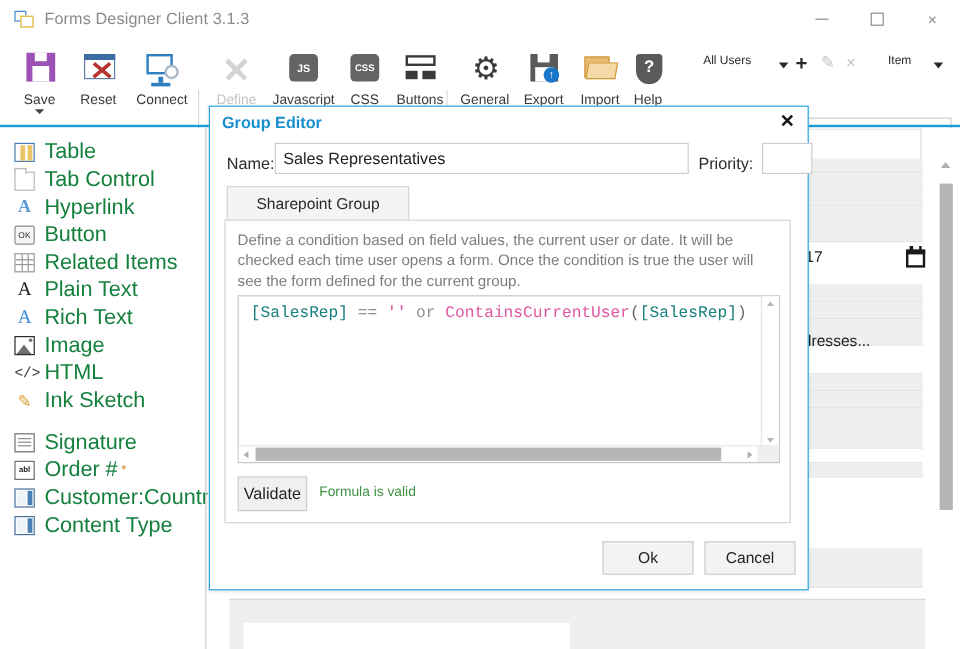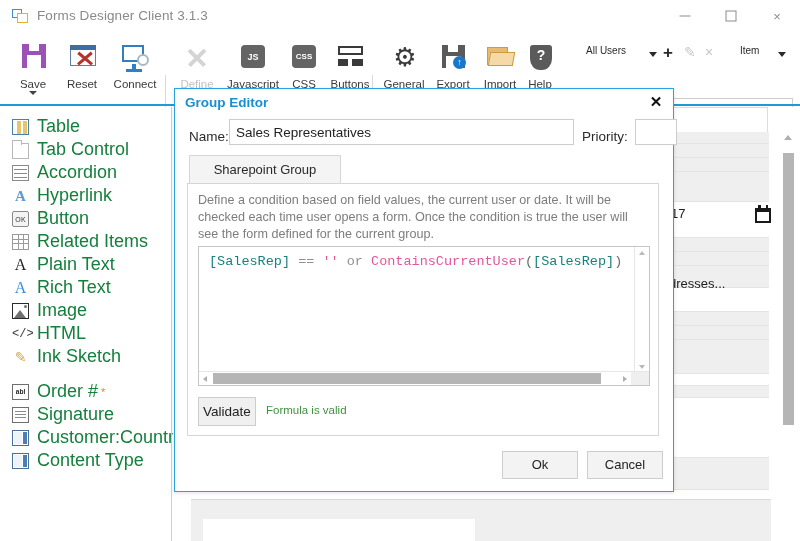--- a/index.html
+++ b/index.html
@@ -301,24 +301,20 @@
 
     <div class="sb-item">
       <span class="si i-table"></span>
       <span class="st">Table</span>
     </div>
     <div class="sb-item">
       <span class="si i-tab"></span>
       <span class="st">Tab Control</span>
     </div>
     <div class="sb-item">
-      <span class="si i-acc"></span>
-      <span class="st">Accordion</span>
-    </div>
-    <div class="sb-item">
       <span class="si i-hyp">A</span>
       <span class="st">Hyperlink</span>
     </div>
     <div class="sb-item">
       <span class="si i-btn">OK</span>
       <span class="st">Button</span>
     </div>
     <div class="sb-item">
       <span class="si i-grid"></span>
       <span class="st">Related Items</span>
@@ -339,28 +335,28 @@
       <span class="si i-html">&lt;/&gt;</span>
       <span class="st">HTML</span>
     </div>
     <div class="sb-item">
       <span class="si i-ink">✎</span>
       <span class="st">Ink Sketch</span>
     </div>
 
     <div class="sb-gap"></div>
 
+    <div class="sb-item">
+      <span class="si i-sig"></span>
+      <span class="st">Signature</span>
+    </div>
     <div class="sb-item">
       <span class="si i-abl">abl</span>
       <span class="st">Order #</span>
       <span class="req">*</span>
-    </div>
-    <div class="sb-item">
-      <span class="si i-sig"></span>
-      <span class="st">Signature</span>
     </div>
     <div class="sb-item">
       <span class="si i-lkp">
           <span class="lt"></span>
           <span class="ls"></span>
         </span>
       <span class="st">Customer:Country</span>
     </div>
     <div class="sb-item">
       <span class="si i-lkp">

